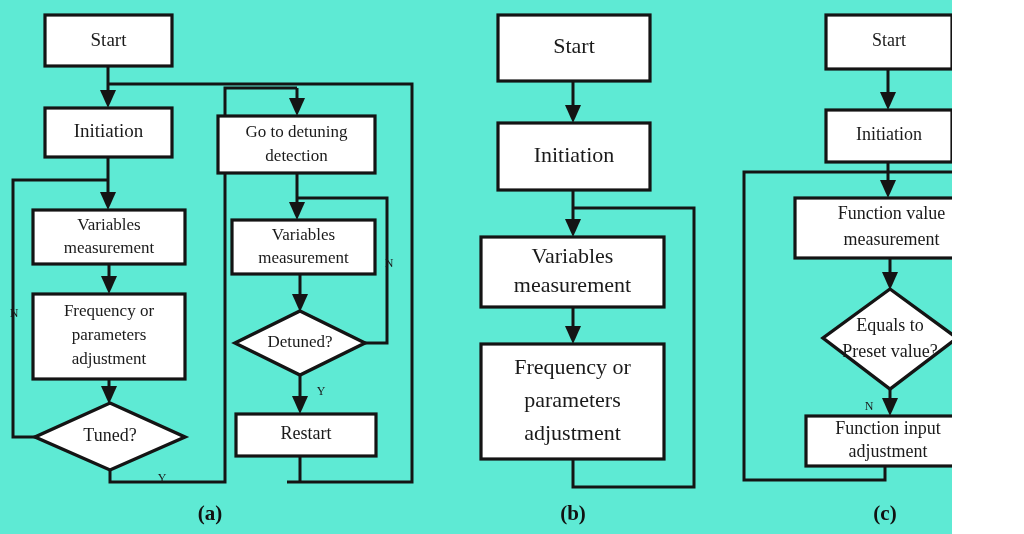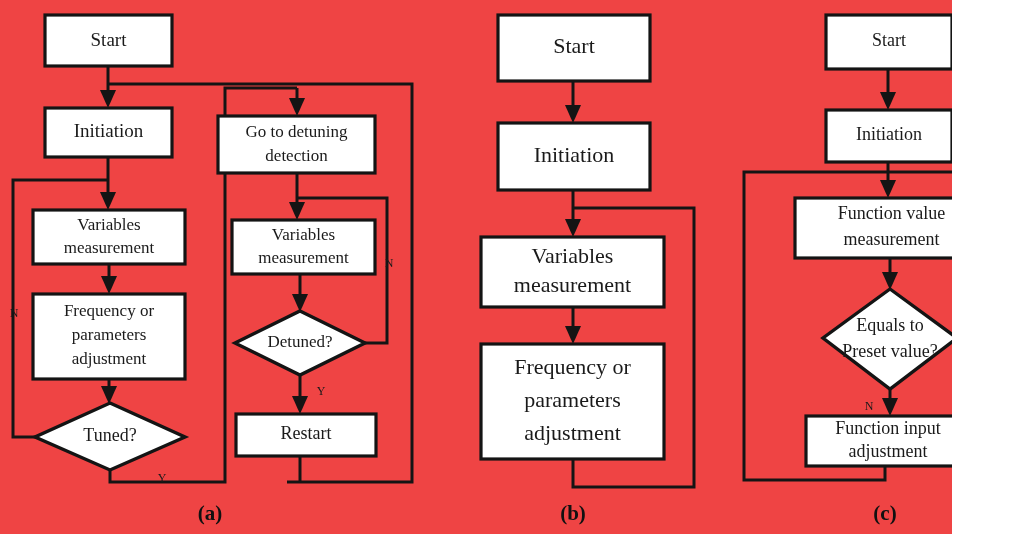--- a/index.html
+++ b/index.html
@@ -4,21 +4,21 @@
 <style>
   html, body {
     margin: 0;
     padding: 0;
     background: #ffffff;
   }
   #page {
     position: relative;
     width: 952px;
     height: 534px;
-    background: #ef4444;
+    background: #5eead4;
     font-family: "Liberation Serif", "DejaVu Serif", serif;
     overflow: hidden;
   }
   svg.flow {
     position: absolute;
     left: 0;
     top: 0;
     width: 1024px;
     height: 534px;
   }

